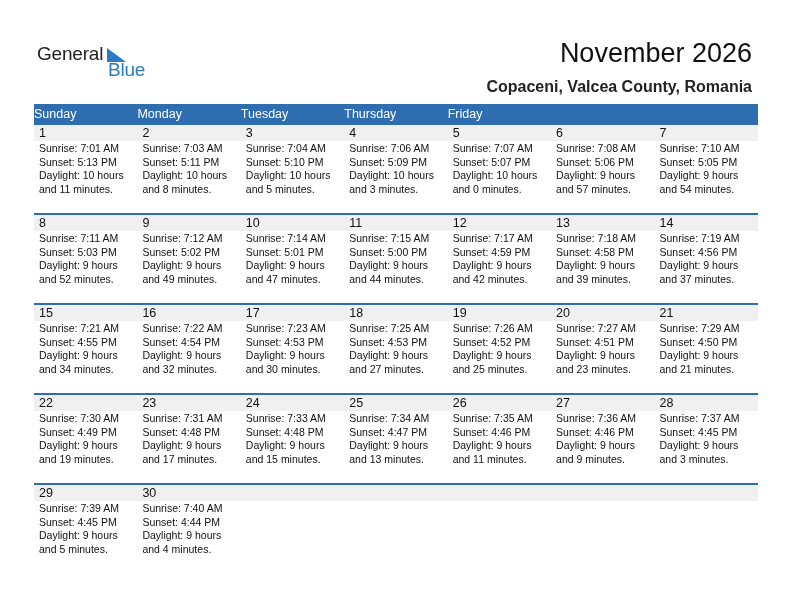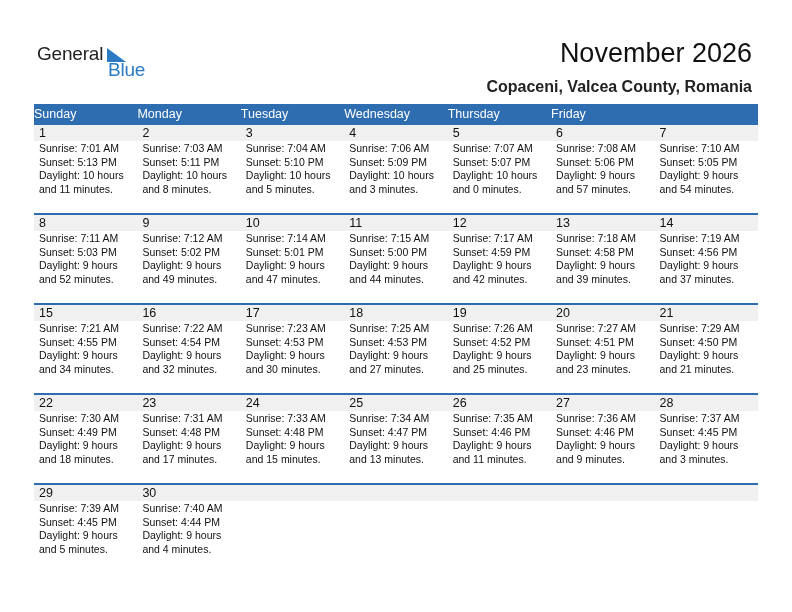--- a/index.html
+++ b/index.html
@@ -32,21 +32,20 @@
 </div>
 
 <div class="title">November 2026</div>
 <div class="subtitle">Copaceni, Valcea County, Romania</div>
 
 <div class="cal">
   <div class="hdr" id="hdr">
       <div>Sunday</div>
       <div>Monday</div>
       <div>Tuesday</div>
-      <div>Wednesday</div>
       <div>Thursday</div>
       <div>Friday</div>
     </div>
   <div class="weeks-wrap" id="weeks">
       <div class="week first">
         <div class="daterow">
           <div>1</div>
           <div>2</div>
           <div>3</div>
           <div>4</div>
@@ -217,21 +216,21 @@
           <div>25</div>
           <div>26</div>
           <div>27</div>
           <div>28</div>
         </div>
         <div class="inforow">
           <div class="cell">
             <span>Sunrise: 7:30 AM</span>
             <span>Sunset: 4:49 PM</span>
             <span>Daylight: 9 hours</span>
-            <span>and 18 minutes.</span>
+            <span>and 19 minutes.</span>
           </div>
           <div class="cell">
             <span>Sunrise: 7:31 AM</span>
             <span>Sunset: 4:48 PM</span>
             <span>Daylight: 9 hours</span>
             <span>and 17 minutes.</span>
           </div>
           <div class="cell">
             <span>Sunrise: 7:33 AM</span>
             <span>Sunset: 4:48 PM</span>

